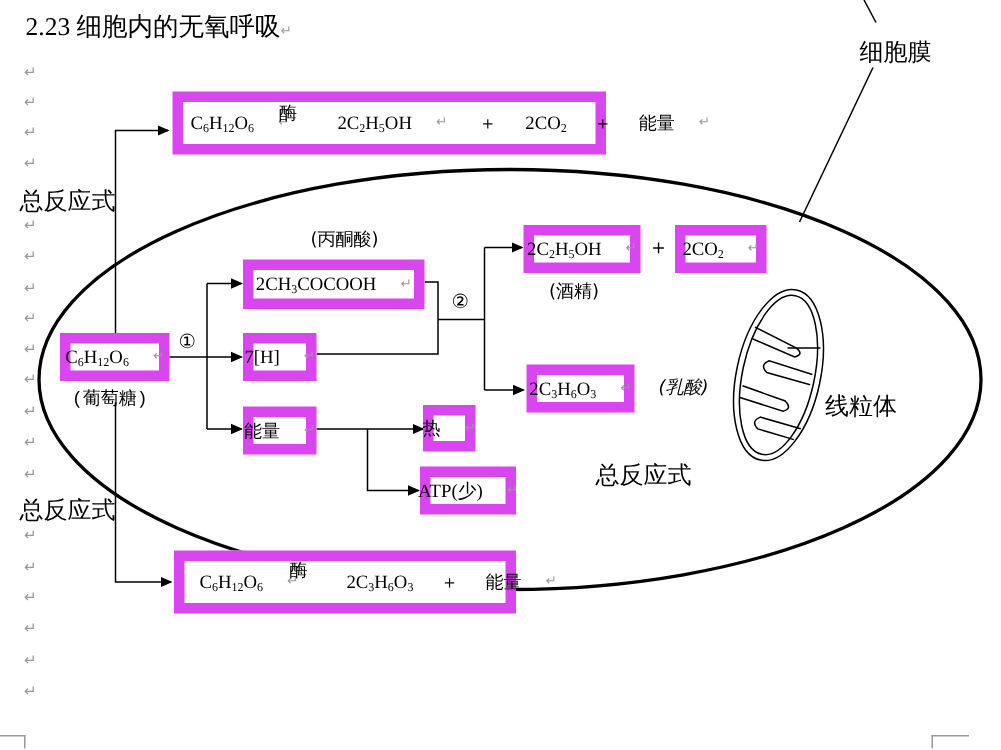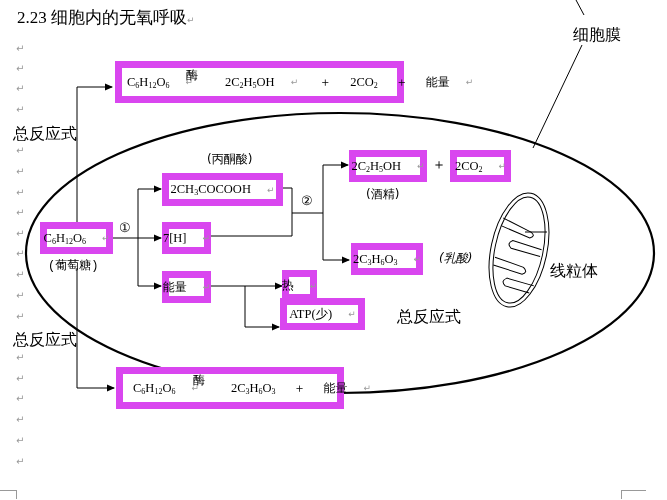--- a/index.html
+++ b/index.html
@@ -142,21 +142,21 @@
 <div class="box cjk" style="left:162px;top:271px;width:49px;height:32px;">
   <span>能量</span>
     <span class="pm">↵</span>
 </div>
 
 <div class="box cjk" style="left:282px;top:270px;width:35px;height:31px;">
   <span>热</span>
     <span class="pm">↵</span>
 </div>
 
-<div class="box" style="left:280px;top:298px;width:85px;height:32px;">
+<div class="box" style="left:280px;top:311px;width:64px;height:32px;">
   <span>ATP(少)</span>
     <span class="pm">↵</span>
 </div>
 
 <div class="abs" style="left:301px;top:193px;font-size:13px;">②</div>
 
 <div class="box" style="left:349px;top:150px;width:78px;height:32px;">
   <span>2C<sub>2</sub>H<sub>5</sub>OH</span>
     <span class="pm">↵</span>
 </div>

